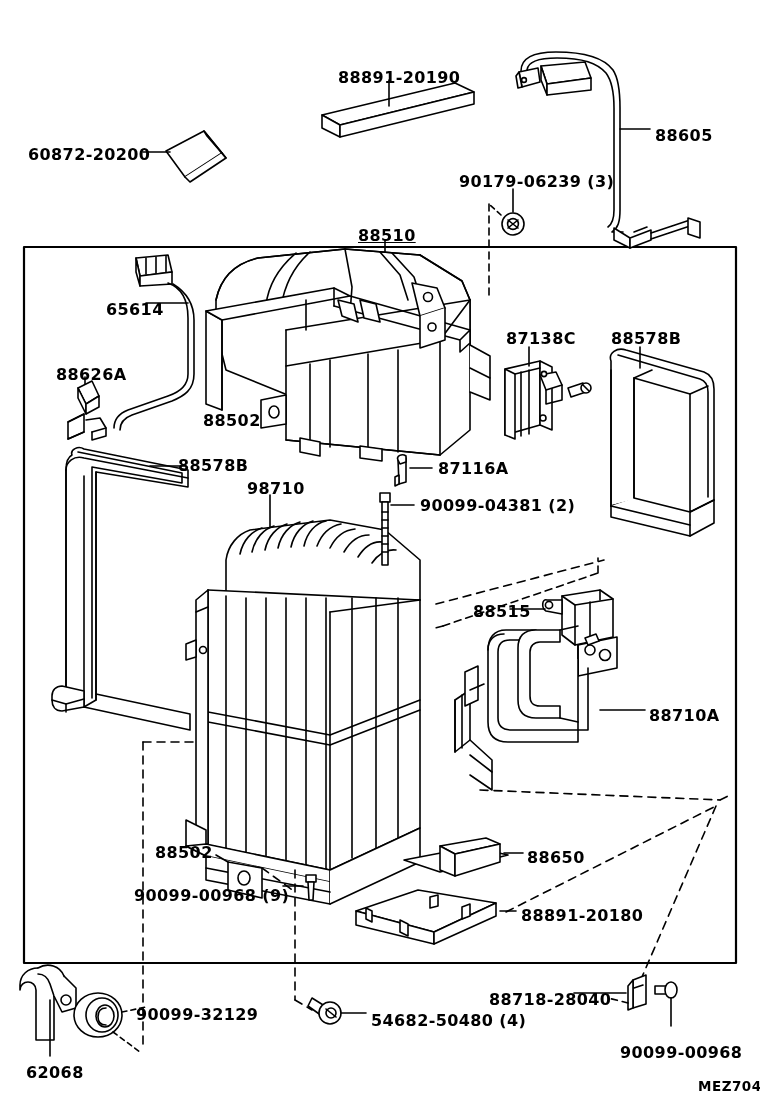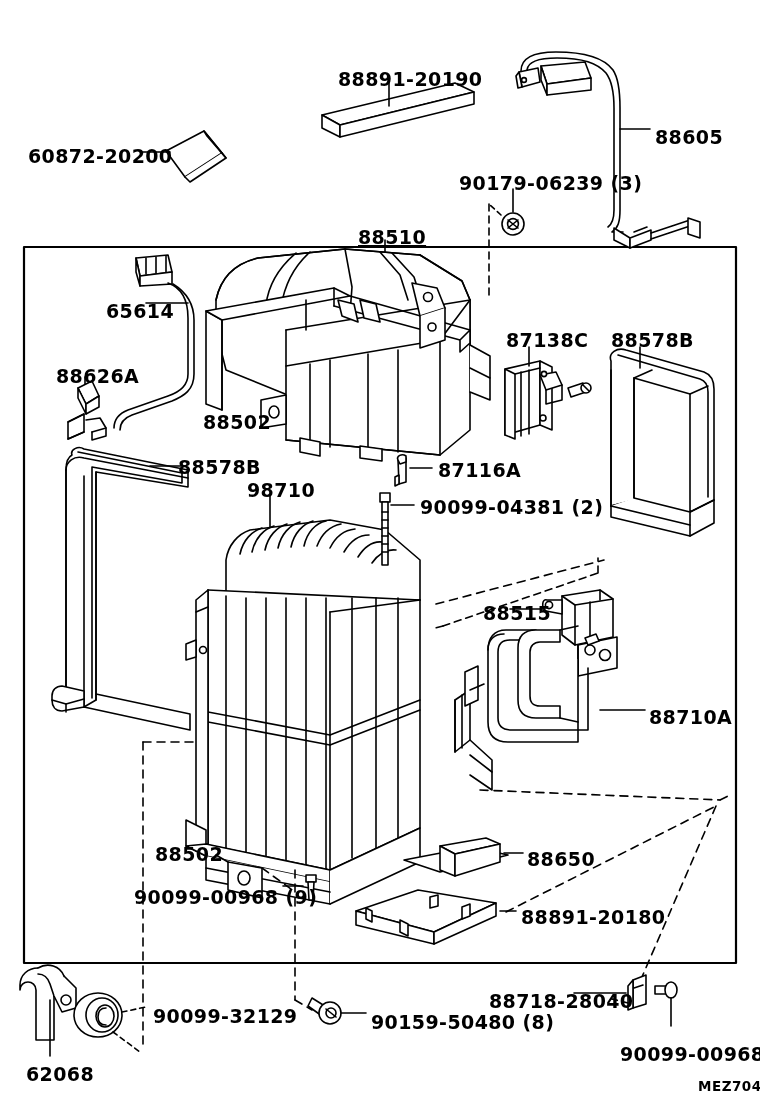--- a/index.html
+++ b/index.html
@@ -17,21 +17,21 @@
     font-family: "DejaVu Sans", sans-serif;
   }
   #art {
     position: absolute;
     left: 0; top: 0;
     width: 760px; height: 1112px;
   }
   .lbl {
     position: absolute;
     font-family: "DejaVu Sans", sans-serif;
-    font-size: 19px;
+    font-size: 16px;
     font-weight: bold;
     letter-spacing: 0.4px;
     color: #000000;
     white-space: nowrap;
     line-height: 1;
   }
   .footer {
     position: absolute;
     font-family: "DejaVu Sans", sans-serif;
     font-size: 13.5px;
@@ -422,27 +422,27 @@
   <div class="lbl" style="left:358px; top:228px;text-decoration:underline;">88510</div>
   <div class="lbl" style="left:106px; top:302px;">65614</div>
   <div class="lbl" style="left:56px;  top:367px;">88626A</div>
   <div class="lbl" style="left:203px; top:413px;">88502</div>
   <div class="lbl" style="left:506px; top:331px;">87138C</div>
   <div class="lbl" style="left:611px; top:331px;">88578B</div>
   <div class="lbl" style="left:178px; top:458px;">88578B</div>
   <div class="lbl" style="left:247px; top:481px;">98710</div>
   <div class="lbl" style="left:438px; top:461px;">87116A</div>
   <div class="lbl" style="left:420px; top:498px;">90099-04381 (2)</div>
-  <div class="lbl" style="left:483px; top:604px;">88515</div>
+  <div class="lbl" style="left:473px; top:604px;">88515</div>
   <div class="lbl" style="left:649px; top:708px;">88710A</div>
   <div class="lbl" style="left:155px; top:845px;">88502</div>
   <div class="lbl" style="left:134px; top:888px;">90099-00968 (9)</div>
   <div class="lbl" style="left:527px; top:850px;">88650</div>
   <div class="lbl" style="left:521px; top:908px;">88891-20180</div>
-  <div class="lbl" style="left:153px; top:1007px;">90099-32129</div>
+  <div class="lbl" style="left:136px; top:1007px;">90099-32129</div>
   <div class="lbl" style="left:26px;  top:1065px;">62068</div>
-  <div class="lbl" style="left:371px; top:1013px;">90159-50480 (8)</div>
+  <div class="lbl" style="left:371px; top:1013px;">54682-50480 (4)</div>
   <div class="lbl" style="left:489px; top:992px;">88718-28040</div>
   <div class="lbl" style="left:620px; top:1033px;margin-top:12px;">90099-00968</div>
 
   <div class="footer" style="left:698px; top:1078px;">MEZ704</div>
 
 </div>
 
 </body></html>

